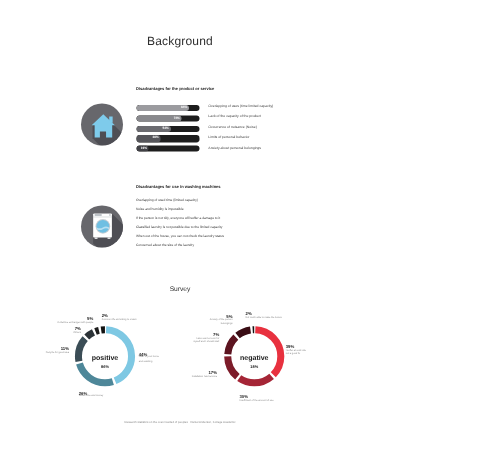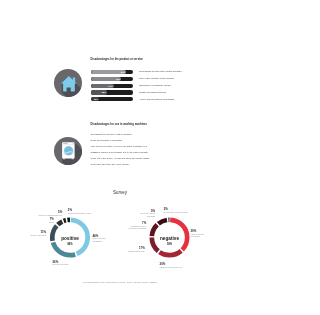--- a/index.html
+++ b/index.html
@@ -40,20 +40,21 @@
   .dl .p{font-size:2.85px;line-height:3.3px;font-weight:bold;color:#2b2b2b;display:block;white-space:nowrap;}
   .dl .d{font-size:1.62px;line-height:2.2px;color:#8a8a8a;display:block;white-space:pre-line;margin-top:.5px;}
   .dl.r{text-align:left;}
   .dl.l{text-align:right;}
 </style>
 </head>
 <body>
 
 <div class="slide">
 
+  <div class="title">Background</div>
 
   <div class="icon-circle" style="left:53.5px;top:69px;width:28px;height:28px;background:#67676c;">
     <svg width="28" height="28" viewBox="0 0 28 28">
       <defs>
         <clipPath id="cl1">
             <circle cx="14" cy="14" r="14"></circle>
           </clipPath>
       </defs>
       <g clip-path="url(#cl1)">
         <path d="M14.7 7.6 L22.8 15.2 L28 20.4 L28 28 L12.5 28 L7.7 23.2 L7.7 14.9 Z" fill="#4e4e54"></path>

